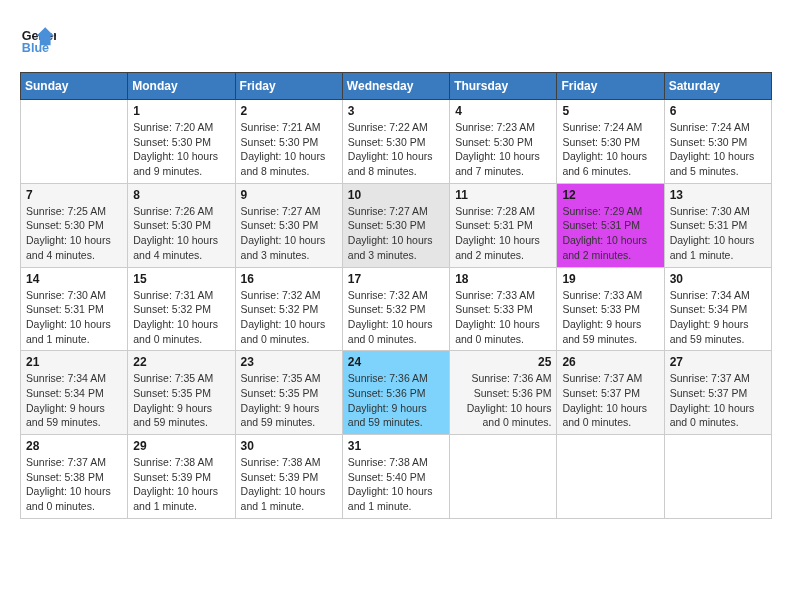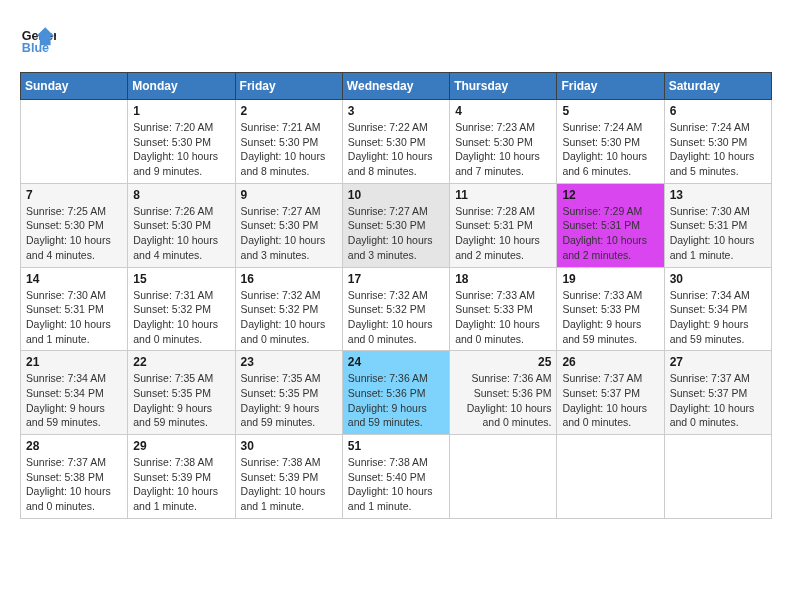--- a/index.html
+++ b/index.html
@@ -247,21 +247,21 @@
         </td>
         <td>
           <span class="day-number">29</span>
           <div class="day-info">Sunrise: 7:38 AM<br>Sunset: 5:39 PM<br>Daylight: 10 hours<br>and 1 minute.</div>
         </td>
         <td>
           <span class="day-number">30</span>
           <div class="day-info">Sunrise: 7:38 AM<br>Sunset: 5:39 PM<br>Daylight: 10 hours<br>and 1 minute.</div>
         </td>
         <td>
-          <span class="day-number">51</span>
+          <span class="day-number">31</span>
           <div class="day-info">Sunrise: 7:38 AM<br>Sunset: 5:40 PM<br>Daylight: 10 hours<br>and 1 minute.</div>
         </td>
         <td class="empty-cell"></td>
         <td class="empty-cell"></td>
         <td class="empty-cell"></td>
       </tr>
     </tbody>
 </table>
 
 </body></html>

